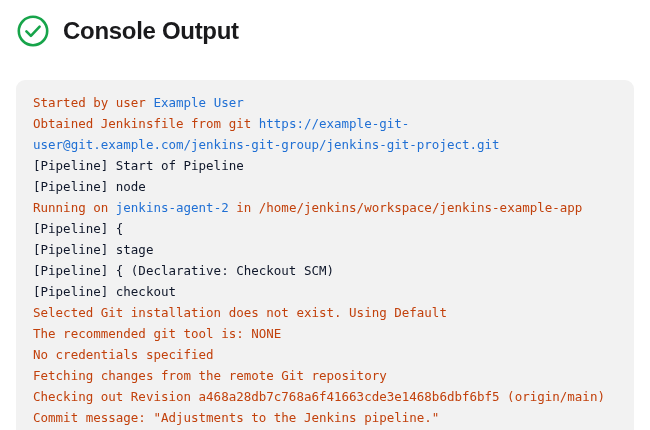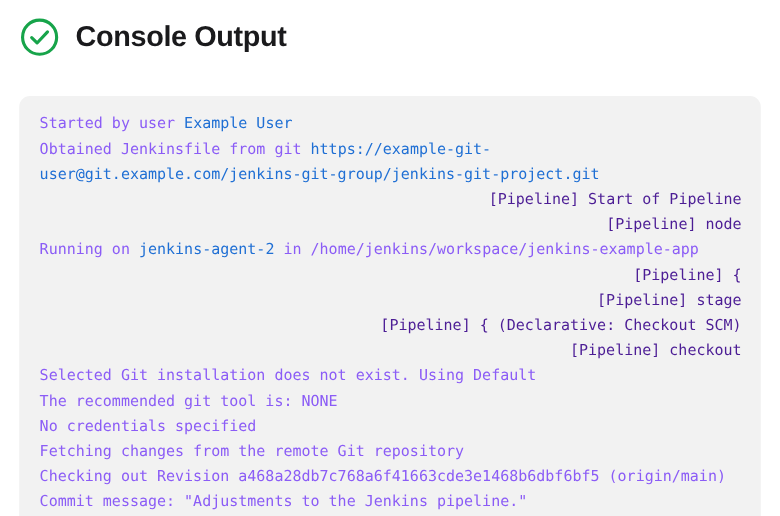--- a/index.html
+++ b/index.html
@@ -72,31 +72,30 @@
     white-space: pre-wrap;
     word-break: break-word;
   }
 
   .line {
     white-space: pre-wrap;
     min-height: 21px;
   }
 
   .line.pipeline {
-    color: #4c1d95;
-    text-align: right;
+    color: #0f172a;
   }
 
   .tok-link {
     color: #1f6fd4;
     text-align: center;
   }
 
   .tok-plain {
-    color: #8b5cf6;
+    color: #c2410c;
   }
 </style>
 </head>
 <body>
 
 <div class="page">
 
   <div class="header">
     <svg class="status-icon" viewBox="0 0 34 34">
       <circle cx="17" cy="17" r="14.2" fill="none" stroke="#17a44a" stroke-width="2.6"></circle>

